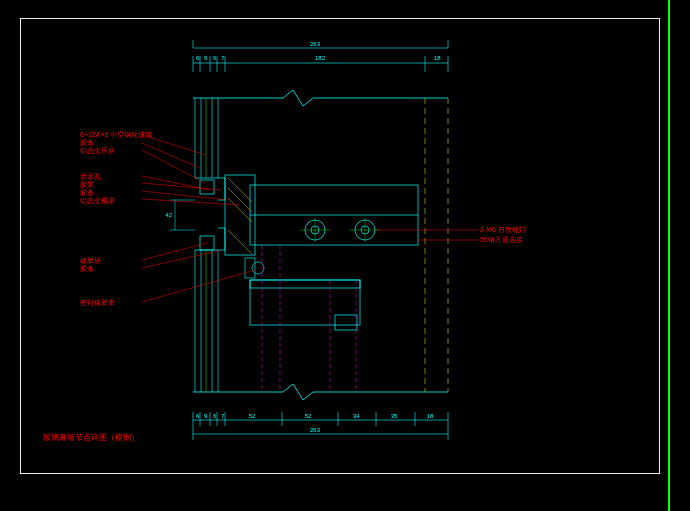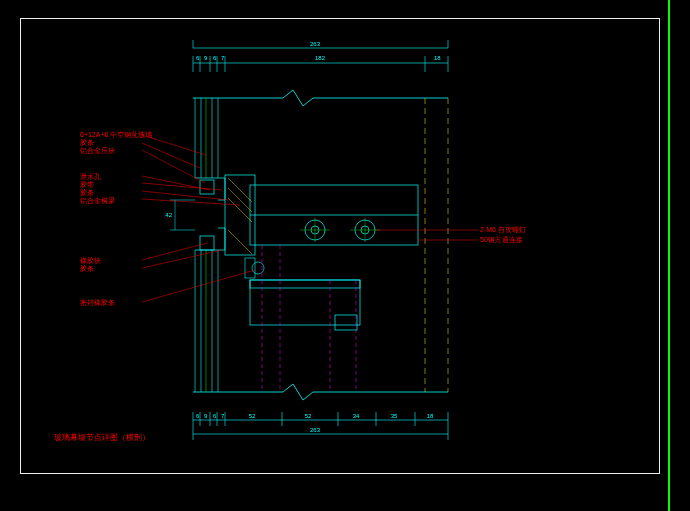--- a/index.html
+++ b/index.html
@@ -201,15 +201,15 @@
   <div class="ann" style="left:80px;top:181px">胶带</div>
   <div class="ann" style="left:80px;top:189px">胶条</div>
   <div class="ann" style="left:80px;top:197px">铝合金横梁</div>
   <div class="ann" style="left:80px;top:257px">橡胶块</div>
   <div class="ann" style="left:80px;top:265px">胶条</div>
   <div class="ann" style="left:80px;top:299px">密封橡胶条</div>
 
   <div class="annR" style="left:480px;top:226px">2-M6 自攻螺钉</div>
   <div class="annR" style="left:480px;top:236px">50钢方通连接</div>
 
-  <div class="title" style="left:54px;top:432px">玻璃幕墙节点详图（横剖）</div>
+  <div class="title" style="left:43px;top:432px">玻璃幕墙节点详图（横剖）</div>
 
 </div>
 
 </body></html>

